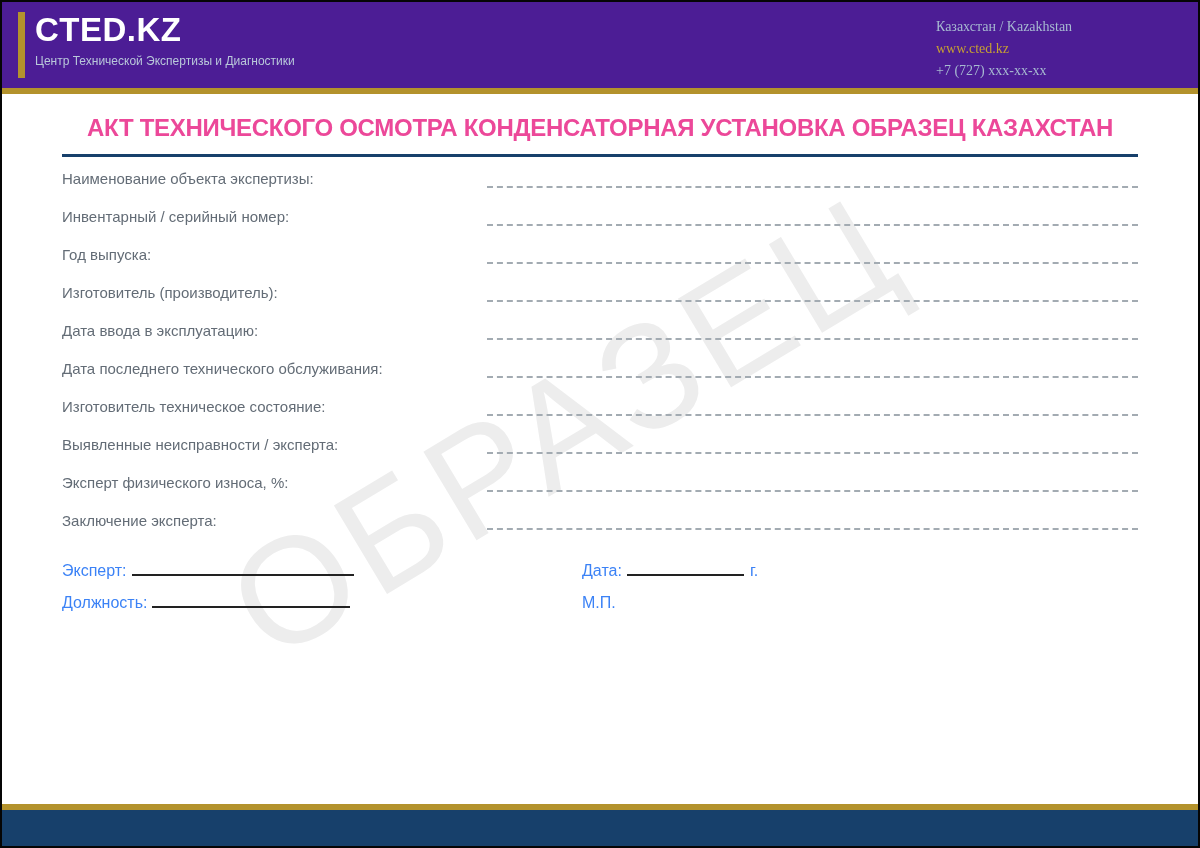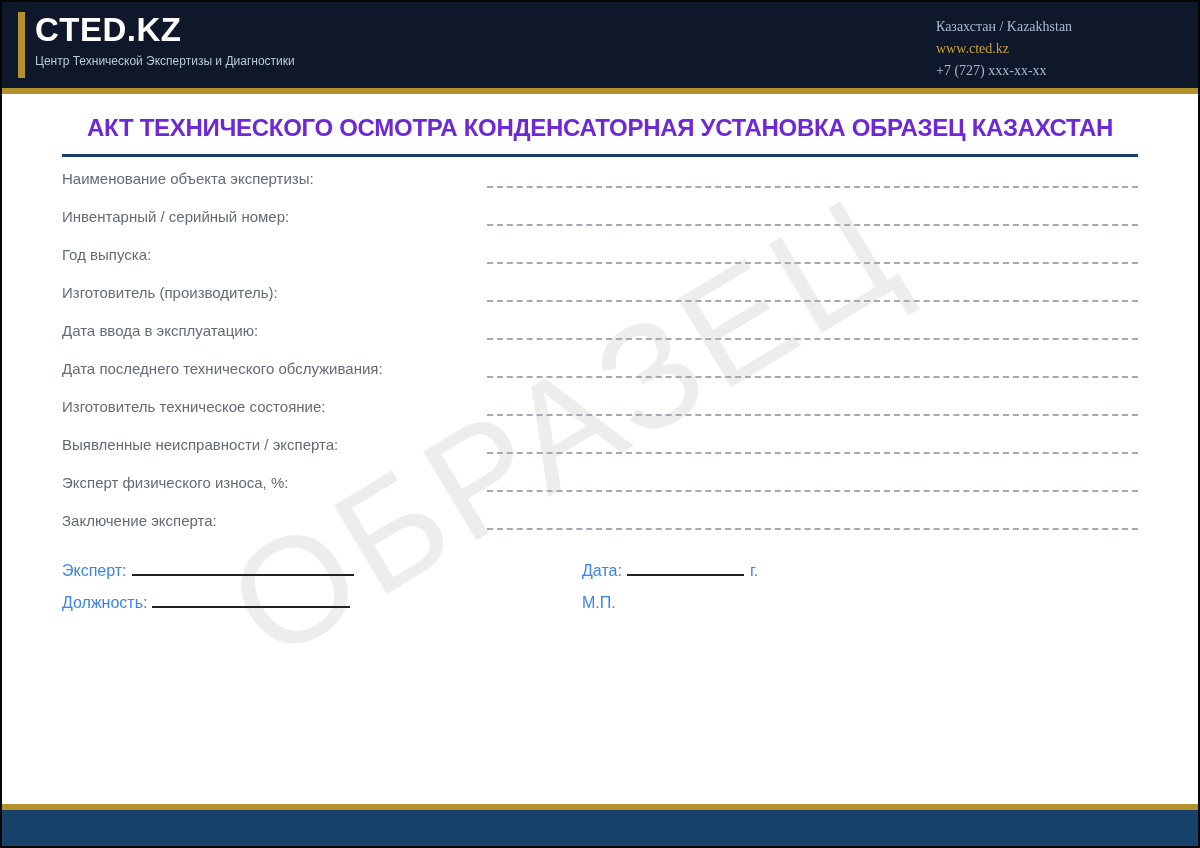--- a/index.html
+++ b/index.html
@@ -12,21 +12,21 @@
     position: relative;
     width: 1200px; height: 848px;
     background: #ffffff;
     border: 2px solid #050505;
     overflow: hidden;
   }
 
   
   .header {
     height: 86px;
-    background: #0f172a;
+    background: #4c1d95;
     display: flex;
     justify-content: space-between;
     align-items: stretch;
   }
   .header-left { display: flex; align-items: stretch; padding: 10px 0 10px 16px; }
   .accent-bar { width: 7px; background: #b3922c; margin-right: 10px; }
   .logo-text {
     color: #ffffff; font-size: 33px; font-weight: 600;
     letter-spacing: 0.5px; line-height: 36px;
   }
@@ -45,21 +45,21 @@
     transform: translate(-50%, -50%) rotate(-31deg);
     font-size: 150px; font-weight: 400; letter-spacing: 6px;
     color: #ededed; white-space: nowrap;
     z-index: 0; pointer-events: none;
   }
 
   .doc-title {
     position: relative; z-index: 1;
     margin-top: 20px;
     text-align: center;
-    color: #6d28d9;
+    color: #ec4899;
     font-size: 24px; font-weight: 700;
     letter-spacing: -0.3px;
     line-height: 28px;
   }
   .title-rule {
     position: relative; z-index: 1;
     margin-top: 12px; height: 3px; background: #17406b;
   }
 
   .fields { position: relative; z-index: 1; margin-top: 2px; }

